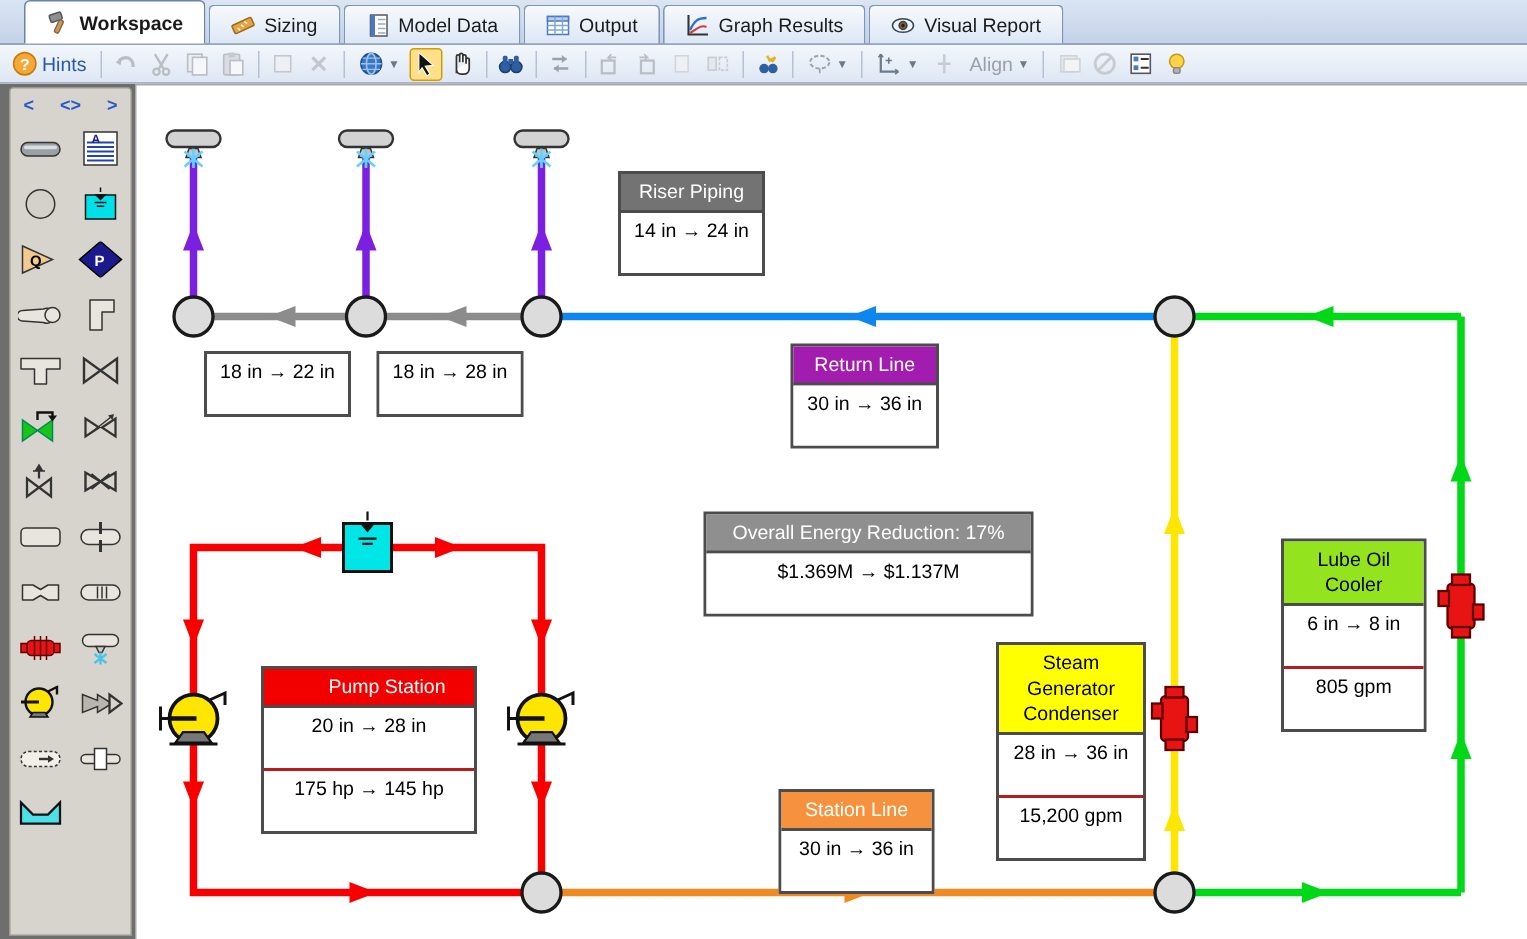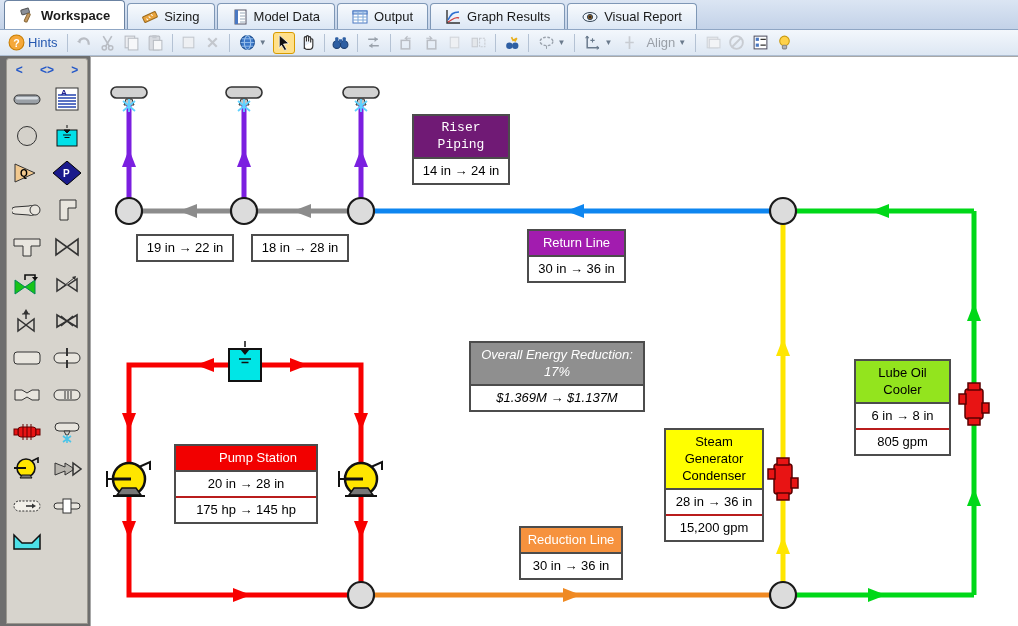--- a/index.html
+++ b/index.html
@@ -2,21 +2,21 @@
 <html><head>
 <meta charset="utf-8">
 <style>
   * { margin:0; padding:0; box-sizing:border-box; }
   html,body { width:1018px; height:626px; overflow:hidden; font-family:"Liberation Sans",sans-serif; background:#6e6e6e; }
   .window { position:absolute; inset:0; }
 
   
   .tabbar { position:absolute; left:0; top:0; width:1018px; height:30px;
     background:linear-gradient(#dbe5f3,#c3d2e8); border-bottom:1px solid #8fa6c4;
-    display:flex; align-items:flex-end; padding-left:4px; }
+    display:flex; align-items:flex-end; padding-left:16px; }
   .tab { display:flex; align-items:center; gap:6px; height:26px; padding:0 14px;
     margin-right:2px; font-size:13px; color:#1a1a1a; cursor:default;
     background:linear-gradient(#f7fafd,#dce7f5); border:1px solid #7e97b6;
     border-bottom:none; border-radius:4px 4px 0 0; }
   .tab.active { background:#fff; height:29px; font-weight:bold; border-color:#6b83a2; }
   .tab svg { width:16px; height:16px; }
 
   
   .toolbar { position:absolute; left:0; top:30px; width:1018px; height:26px;
     background:linear-gradient(#f3f7fc,#dde7f3); border-bottom:1px solid #aebed2;
@@ -43,21 +43,21 @@
 
   
   .canvas { position:absolute; left:90px; top:56px; width:928px; height:570px;
     background:#fff; border-left:1px solid #a8a8a8; border-top:1px solid #a8a8a8; }
   .canvas svg.diagram { position:absolute; left:0; top:0; }
 
   .anno { position:absolute; border:2px solid #4c4c4c; background:#fff; text-align:center;
     font-size:13px; color:#000; z-index:3; }
   .anno .hdr { color:#fff; padding:3px 4px 4px; border-bottom:2px solid #4c4c4c; line-height:17px; }
   .anno .hdr.dk { color:#000; }
-  .anno .val { padding:3px 4px 4px; line-height:17px; background:#fff; }
+  .anno .val { padding:3px 4px 20px; line-height:17px; background:#fff; }
   .anno .val + .val { border-top:2px solid #b91c1c; }
 </style>
 </head>
 <body>
 
 <div class="window">
 
   <div class="tabbar">
     <div class="tab active">
       <svg viewBox="0 0 16 16">
@@ -569,44 +569,44 @@
       <g stroke="#5a0000" stroke-width="1.5" fill="#e81414">
         <rect x="964" y="388" width="18" height="30" rx="3"></rect>
         <rect x="967" y="382" width="12" height="7"></rect>
         <rect x="967" y="417" width="12" height="7"></rect>
         <rect x="958" y="393" width="7" height="10"></rect>
         <rect x="981" y="402" width="7" height="10"></rect>
       </g>
     </svg>
 
     <div class="anno" style="left:45px; top:177px; width:98px;">
-      <div class="val">19 in → 22 in</div>
+      <div class="val">18 in → 22 in</div>
     </div>
     <div class="anno" style="left:160px; top:177px; width:98px;">
       <div class="val">18 in → 28 in</div>
     </div>
     <div class="anno" style="left:321px; top:57px; width:98px;">
-      <div class="hdr" style="background-color: #701a75; font-family: Liberation Mono, monospace;">Riser Piping</div>
+      <div class="hdr" style="background-color: #737373;">Riser Piping</div>
       <div class="val">14 in → 24 in</div>
     </div>
     <div class="anno" style="left:436px; top:172px; width:99px;">
       <div class="hdr" style="background-color: #a21caf;">Return Line</div>
       <div class="val">30 in → 36 in</div>
     </div>
-    <div class="anno" style="left:378px; top:284px; width:176px;font-style:italic;">
+    <div class="anno" style="left:378px; top:284px; width:220px;">
       <div class="hdr" style="background-color: rgb(143, 143, 143);">Overall Energy Reduction: 17%</div>
       <div class="val">$1.369M → $1.137M</div>
     </div>
     <div class="anno" style="left:83px; top:387px; width:144px;">
       <div class="hdr" style="background-color: rgb(242, 0, 0); padding-left: 28px;">Pump Station</div>
       <div class="val">20 in → 28 in</div>
       <div class="val">175 hp → 145 hp</div>
     </div>
     <div class="anno" style="left:428px; top:469px; width:104px;">
-      <div class="hdr" style="background-color: rgb(246, 146, 62);">Reduction Line</div>
+      <div class="hdr" style="background-color: rgb(246, 146, 62);">Station Line</div>
       <div class="val">30 in → 36 in</div>
     </div>
     <div class="anno" style="left:573px; top:371px; width:100px;">
       <div class="hdr dk" style="background-color: rgb(255, 255, 0);">Steam Generator Condenser</div>
       <div class="val">28 in → 36 in</div>
       <div class="val">15,200 gpm</div>
     </div>
     <div class="anno" style="left:763px; top:302px; width:97px;">
       <div class="hdr dk" style="background-color: rgb(147, 228, 30);">Lube Oil Cooler</div>
       <div class="val">6 in → 8 in</div>

